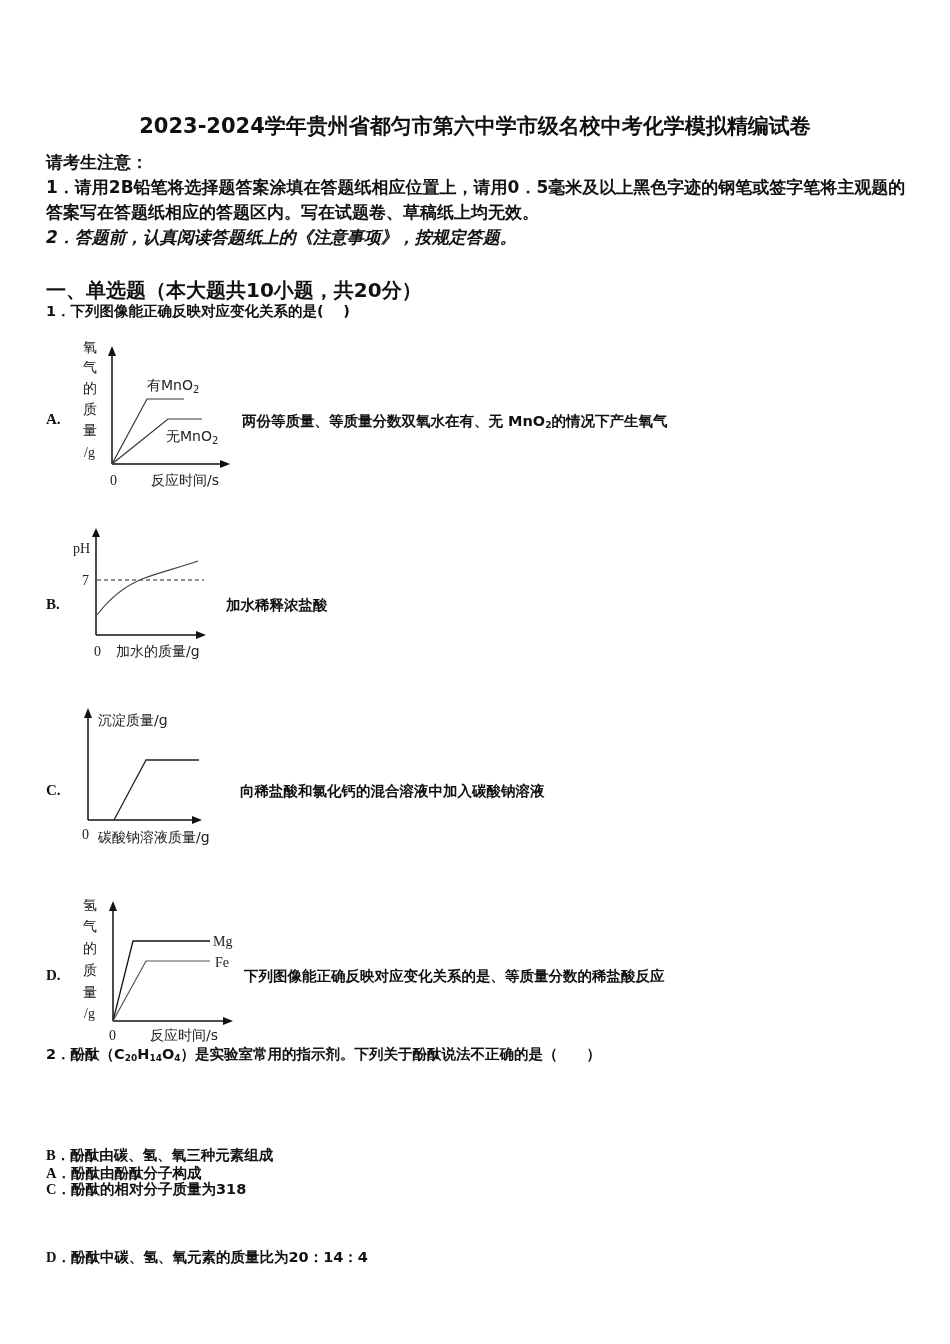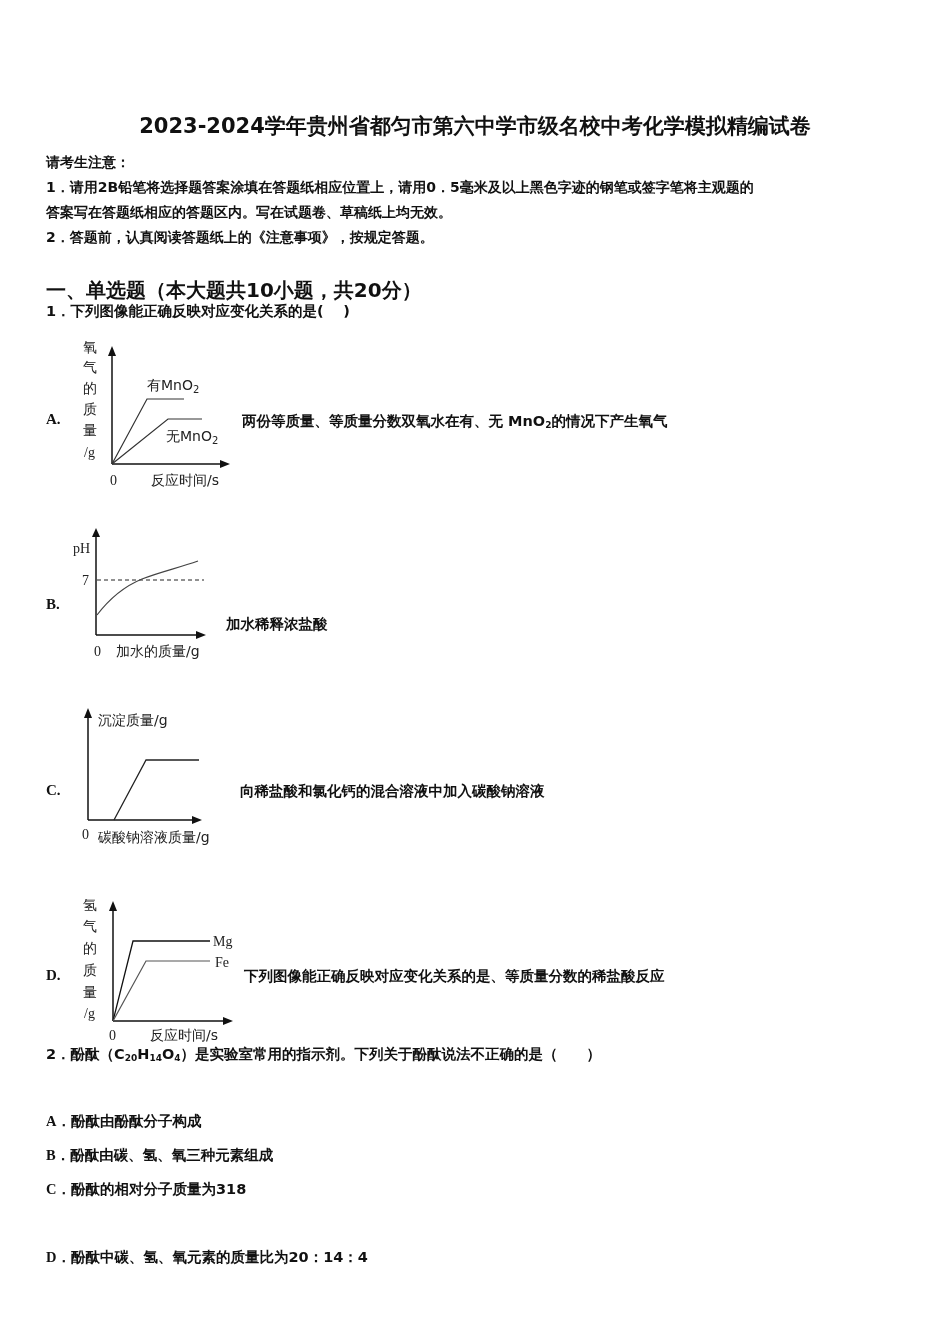--- a/index.html
+++ b/index.html
@@ -6,42 +6,42 @@
   body {
     width: 950px; height: 1344px; position: relative; overflow: hidden;
     font-family: "DejaVu Sans", "Liberation Sans", sans-serif;
     color: #111;
   }
   .abs { position: absolute; }
   .title {
     left: 0; width: 950px; top: 112px; text-align: center;
     font-size: 21px; font-weight: bold; letter-spacing: 0px;
   }
-  .note { left: 46px; font-size: 14px; font-weight: bold; line-height: 20px; }
+  .note { left: 46px; font-size: 17px; font-weight: bold; line-height: 20px; }
   .sect { left: 46px; font-size: 20px; font-weight: bold; }
   .q { left: 46px; font-size: 14.5px; font-weight: bold; }
   .optlabel { font-family: "Liberation Serif", serif; font-weight: bold; font-size: 15px; }
   .desc { font-size: 14.5px; font-weight: bold; }
   .graph { position: absolute; }
   .graph svg { overflow: visible; }
   .gtext { font-family: "Liberation Serif", "DejaVu Serif", serif; font-size: 14px; fill: #222; }
   .gtext-cn { font-family: "DejaVu Sans", sans-serif; font-size: 14px; fill: #222; }
   .choice { left: 46px; font-size: 14.5px; font-weight: bold; }
   .choice .lt { font-family: "Liberation Serif", serif; font-weight: bold; }
   sub { font-size: 9px; vertical-align: -2px; }
 </style>
 </head>
 <body>
 
 <div class="abs title">2023-2024学年贵州省都匀市第六中学市级名校中考化学模拟精编试卷</div>
 
 <div class="abs note" style="top:152px;">请考生注意：</div>
 <div class="abs note" style="top:177px;">1．请用2B铅笔将选择题答案涂填在答题纸相应位置上，请用0．5毫米及以上黑色字迹的钢笔或签字笔将主观题的</div>
 <div class="abs note" style="top:202px;">答案写在答题纸相应的答题区内。写在试题卷、草稿纸上均无效。</div>
-<div class="abs note" style="top:227px;">2．答题前，认真阅读答题纸上的《注意事项》，按规定答题。</div>
+<div class="abs note" style="top:227px;font-style:italic;">2．答题前，认真阅读答题纸上的《注意事项》，按规定答题。</div>
 
 <div class="abs sect" style="top:277px;">一、单选题（本大题共10小题，共20分）</div>
 <div class="abs q" style="top:302px;">1．下列图像能正确反映对应变化关系的是(　 )</div>
 
 <div class="abs optlabel" style="left:46px; top:411px;">A.</div>
 <div class="graph" style="left:80px; top:338px; width:160px; height:155px;">
   <svg width="160" height="155" viewBox="0 0 160 155">
 
     <text class="gtext-cn" x="3" y="14">氧</text>
     <text class="gtext-cn" x="3" y="34">气</text>
@@ -77,21 +77,21 @@
     <polygon points="136,107 126,103 126,111" fill="#111"></polygon>
 
     <text class="gtext" x="12" y="57">7</text>
     <line x1="27" y1="52" x2="134" y2="52" stroke="#222" stroke-width="1" stroke-dasharray="4,3"></line>
 
     <path d="M 27 87 C 40 70, 55 58, 72 51 C 90 44, 108 40, 128 33" fill="none" stroke="#444" stroke-width="1.2"></path>
     <text class="gtext" x="24" y="128">0</text>
     <text class="gtext-cn" x="46" y="128">加水的质量/g</text>
   </svg>
 </div>
-<div class="abs desc" style="left:226px; top:596px;margin-top:19px;">加水稀释浓盐酸</div>
+<div class="abs desc" style="left:226px; top:596px;">加水稀释浓盐酸</div>
 
 <div class="abs optlabel" style="left:46px; top:782px;">C.</div>
 <div class="graph" style="left:78px; top:705px; width:170px; height:150px;">
   <svg width="170" height="150" viewBox="0 0 170 150">
     <line x1="10" y1="115" x2="10" y2="10" stroke="#111" stroke-width="1.5"></line>
     <polygon points="10,3 6,13 14,13" fill="#111"></polygon>
     <text class="gtext-cn" x="20" y="20">沉淀质量/g</text>
     <line x1="10" y1="115" x2="116" y2="115" stroke="#111" stroke-width="1.5"></line>
     <polygon points="124,115 114,111 114,119" fill="#111"></polygon>
     <polyline points="36,115 68,55 121,55" fill="none" stroke="#222" stroke-width="1.3"></polyline>
@@ -119,16 +119,16 @@
     <text class="gtext" x="133" y="52">Mg</text>
     <text class="gtext" x="135" y="73">Fe</text>
     <text class="gtext" x="29" y="146">0</text>
     <text class="gtext-cn" x="70" y="146">反应时间/s</text>
   </svg>
 </div>
 <div class="abs desc" style="left:244px; top:967px;">下列图像能正确反映对应变化关系的是、等质量分数的稀盐酸反应</div>
 
 <div class="abs q" style="top:1045px;"><span>2．酚酞（C</span><sub>20</sub><span>H</span><sub>14</sub><span>O</span><sub>4</sub><span>）是实验室常用的指示剂。下列关于酚酞说法不正确的是（　　）</span></div>
 
-<div class="abs choice" style="top:1112px;"><span class="lt">A．</span><span>酚酞由酚酞分子构成</span></div>
+<div class="abs choice" style="top:1164px;"><span class="lt">A．</span><span>酚酞由酚酞分子构成</span></div>
 <div class="abs choice" style="top:1146px;"><span class="lt">B．</span><span>酚酞由碳、氢、氧三种元素组成</span></div>
 <div class="abs choice" style="top:1180px;"><span class="lt">C．</span><span>酚酞的相对分子质量为318</span></div>
 <div class="abs choice" style="top:1248px;"><span class="lt">D．</span><span>酚酞中碳、氢、氧元素的质量比为20：14：4</span></div>
 
 </body></html>

